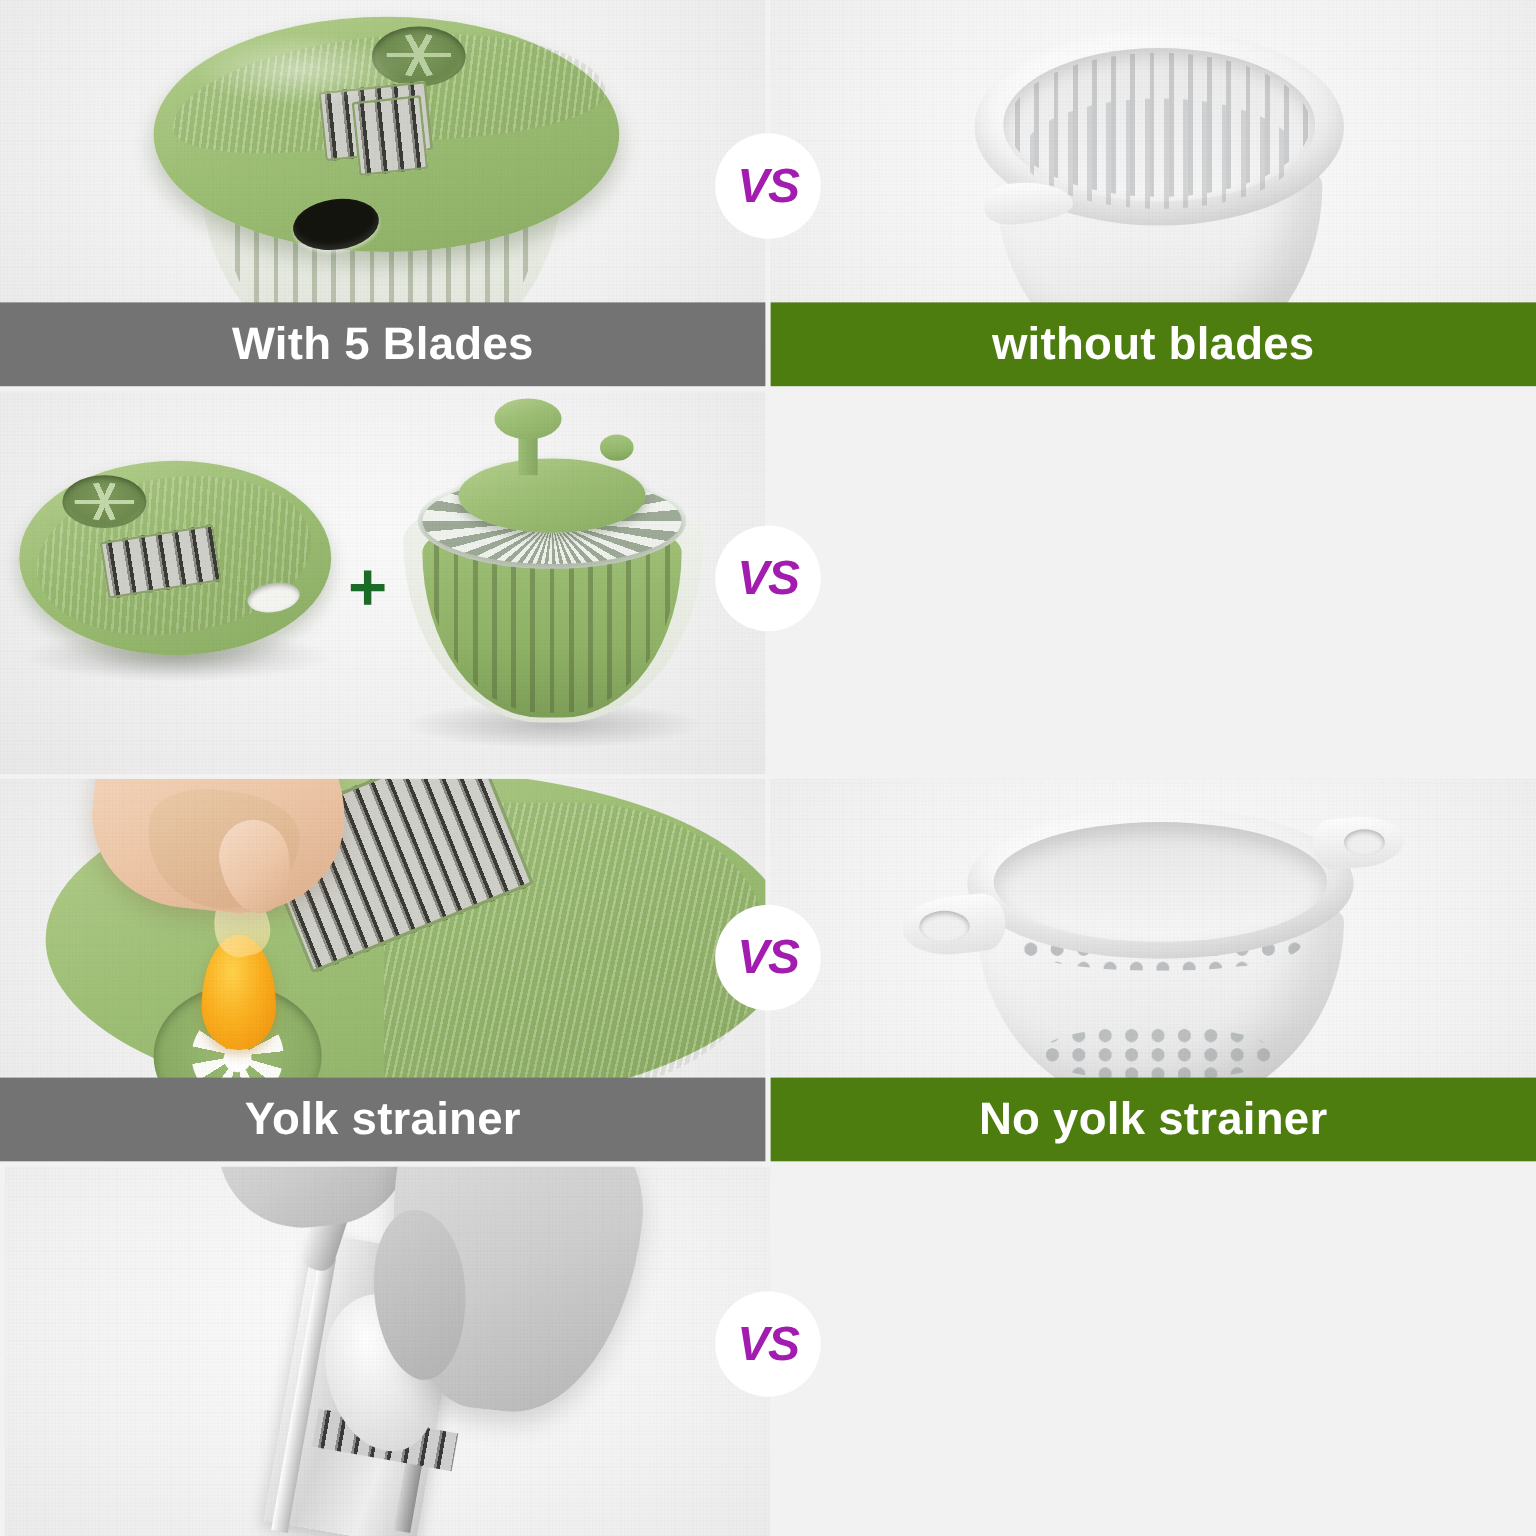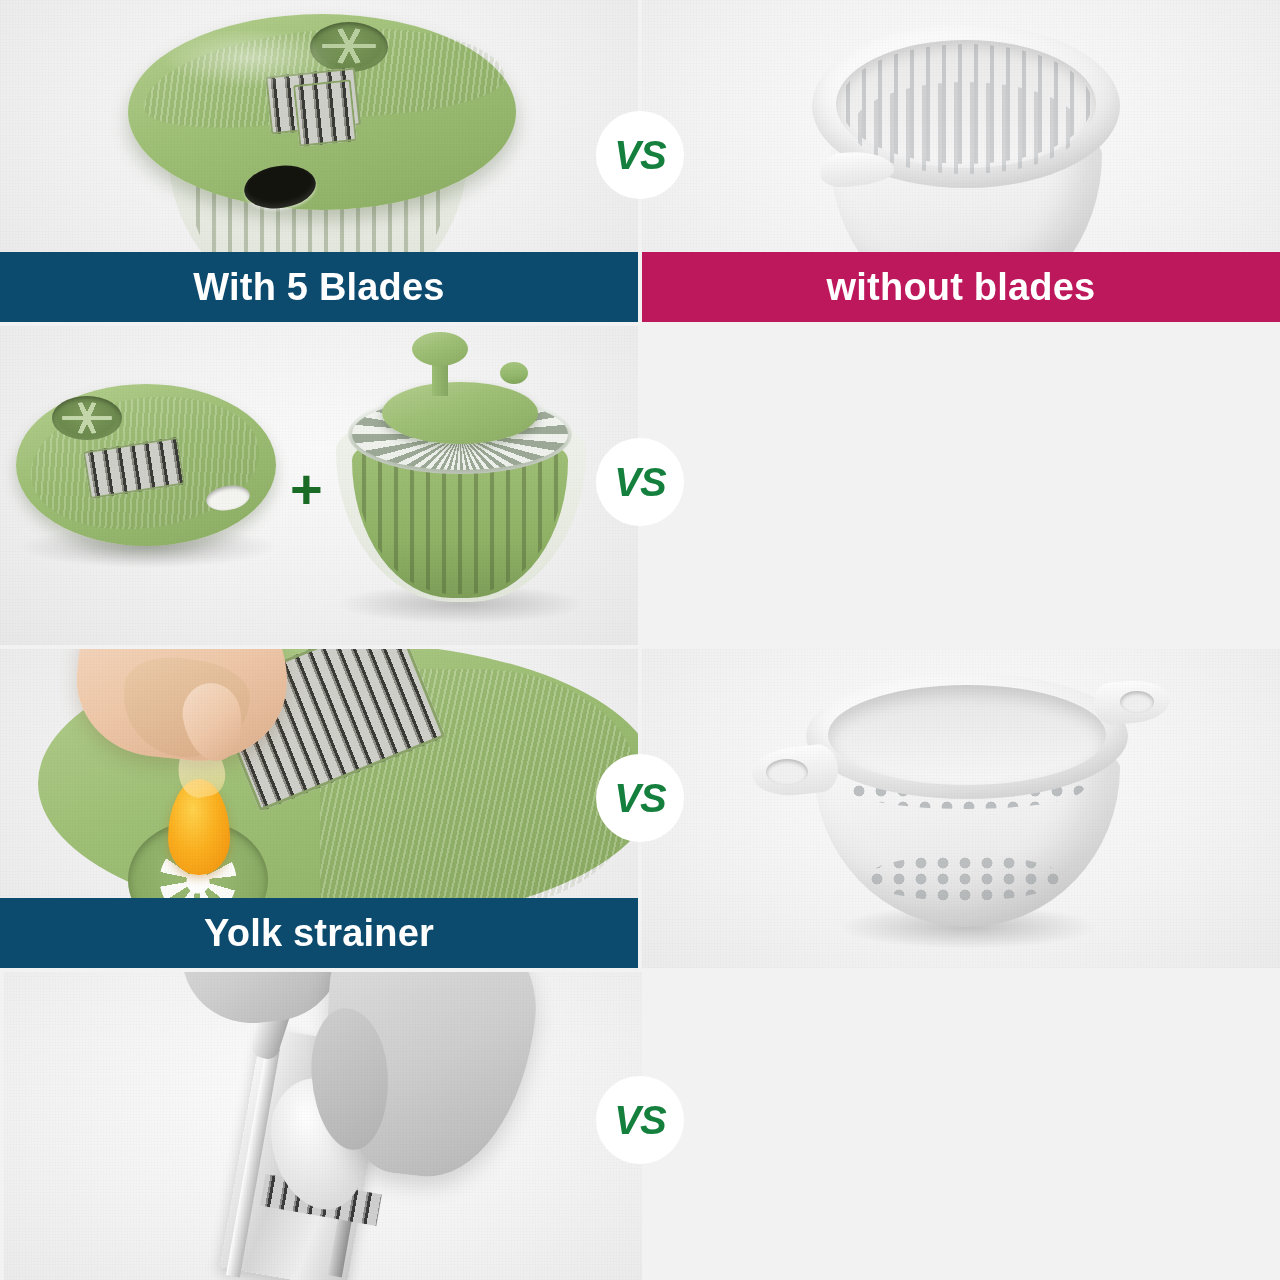--- a/index.html
+++ b/index.html
@@ -60,31 +60,31 @@
     display: flex;
     align-items: center;
     justify-content: center;
     color: #ffffff;
     font-weight: bold;
     font-size: 38px;
     letter-spacing: .2px;
     white-space: nowrap;
     z-index: 5;
   }
-  .label-bar.pro  { background: #0c4a6e; }
-  .label-bar.con  { background: #be185d; }
+  .label-bar.pro  { background: #737373; }
+  .label-bar.con  { background: #4d7c0f; }
 
   
   .vs-badge {
     position: absolute;
     width: 84px; height: 84px;
     border-radius: 50%;
     background: #ffffff;
     display: flex; align-items: center; justify-content: center;
-    color: #15803d;
+    color: #a21caf;
     font-weight: bold; font-style: italic;
     font-size: 40px;
     letter-spacing: -1px;
     z-index: 30;
     left: 598px;
     box-shadow: 0 0 0 2px #ffffff;
   }
 
   
   .plus-sign {
@@ -365,20 +365,21 @@
                     transform:rotate(-6deg);"></div>
         <div class="art ell" style="left:124px; top:110px; width:42px; height:26px;
                     background:#f1f1f1; box-shadow:inset 0 2px 4px rgba(0,0,0,.25);"></div>
         <div class="art" style="left:452px; top:32px; width:76px; height:42px;
                     background:linear-gradient(180deg,#fdfdfd,#e6e6e6);
                     border-radius:22% 50% 50% 22% / 50% 50% 50% 50%;
                     transform:rotate(-4deg);"></div>
         <div class="art ell" style="left:478px; top:42px; width:34px; height:22px;
                     background:#f0f0f0; box-shadow:inset 0 2px 4px rgba(0,0,0,.25);"></div>
       </div>
+      <div class="label-bar con">No yolk strainer</div>
     </div>
   </div>
 
   <div class="vs-badge" style="top:756px;">VS</div>
 
   <div class="row" style="top:972px; height:308px;">
 
 
     <div class="cell right">
       <div class="photo plain" style="filter:grayscale(1);">

